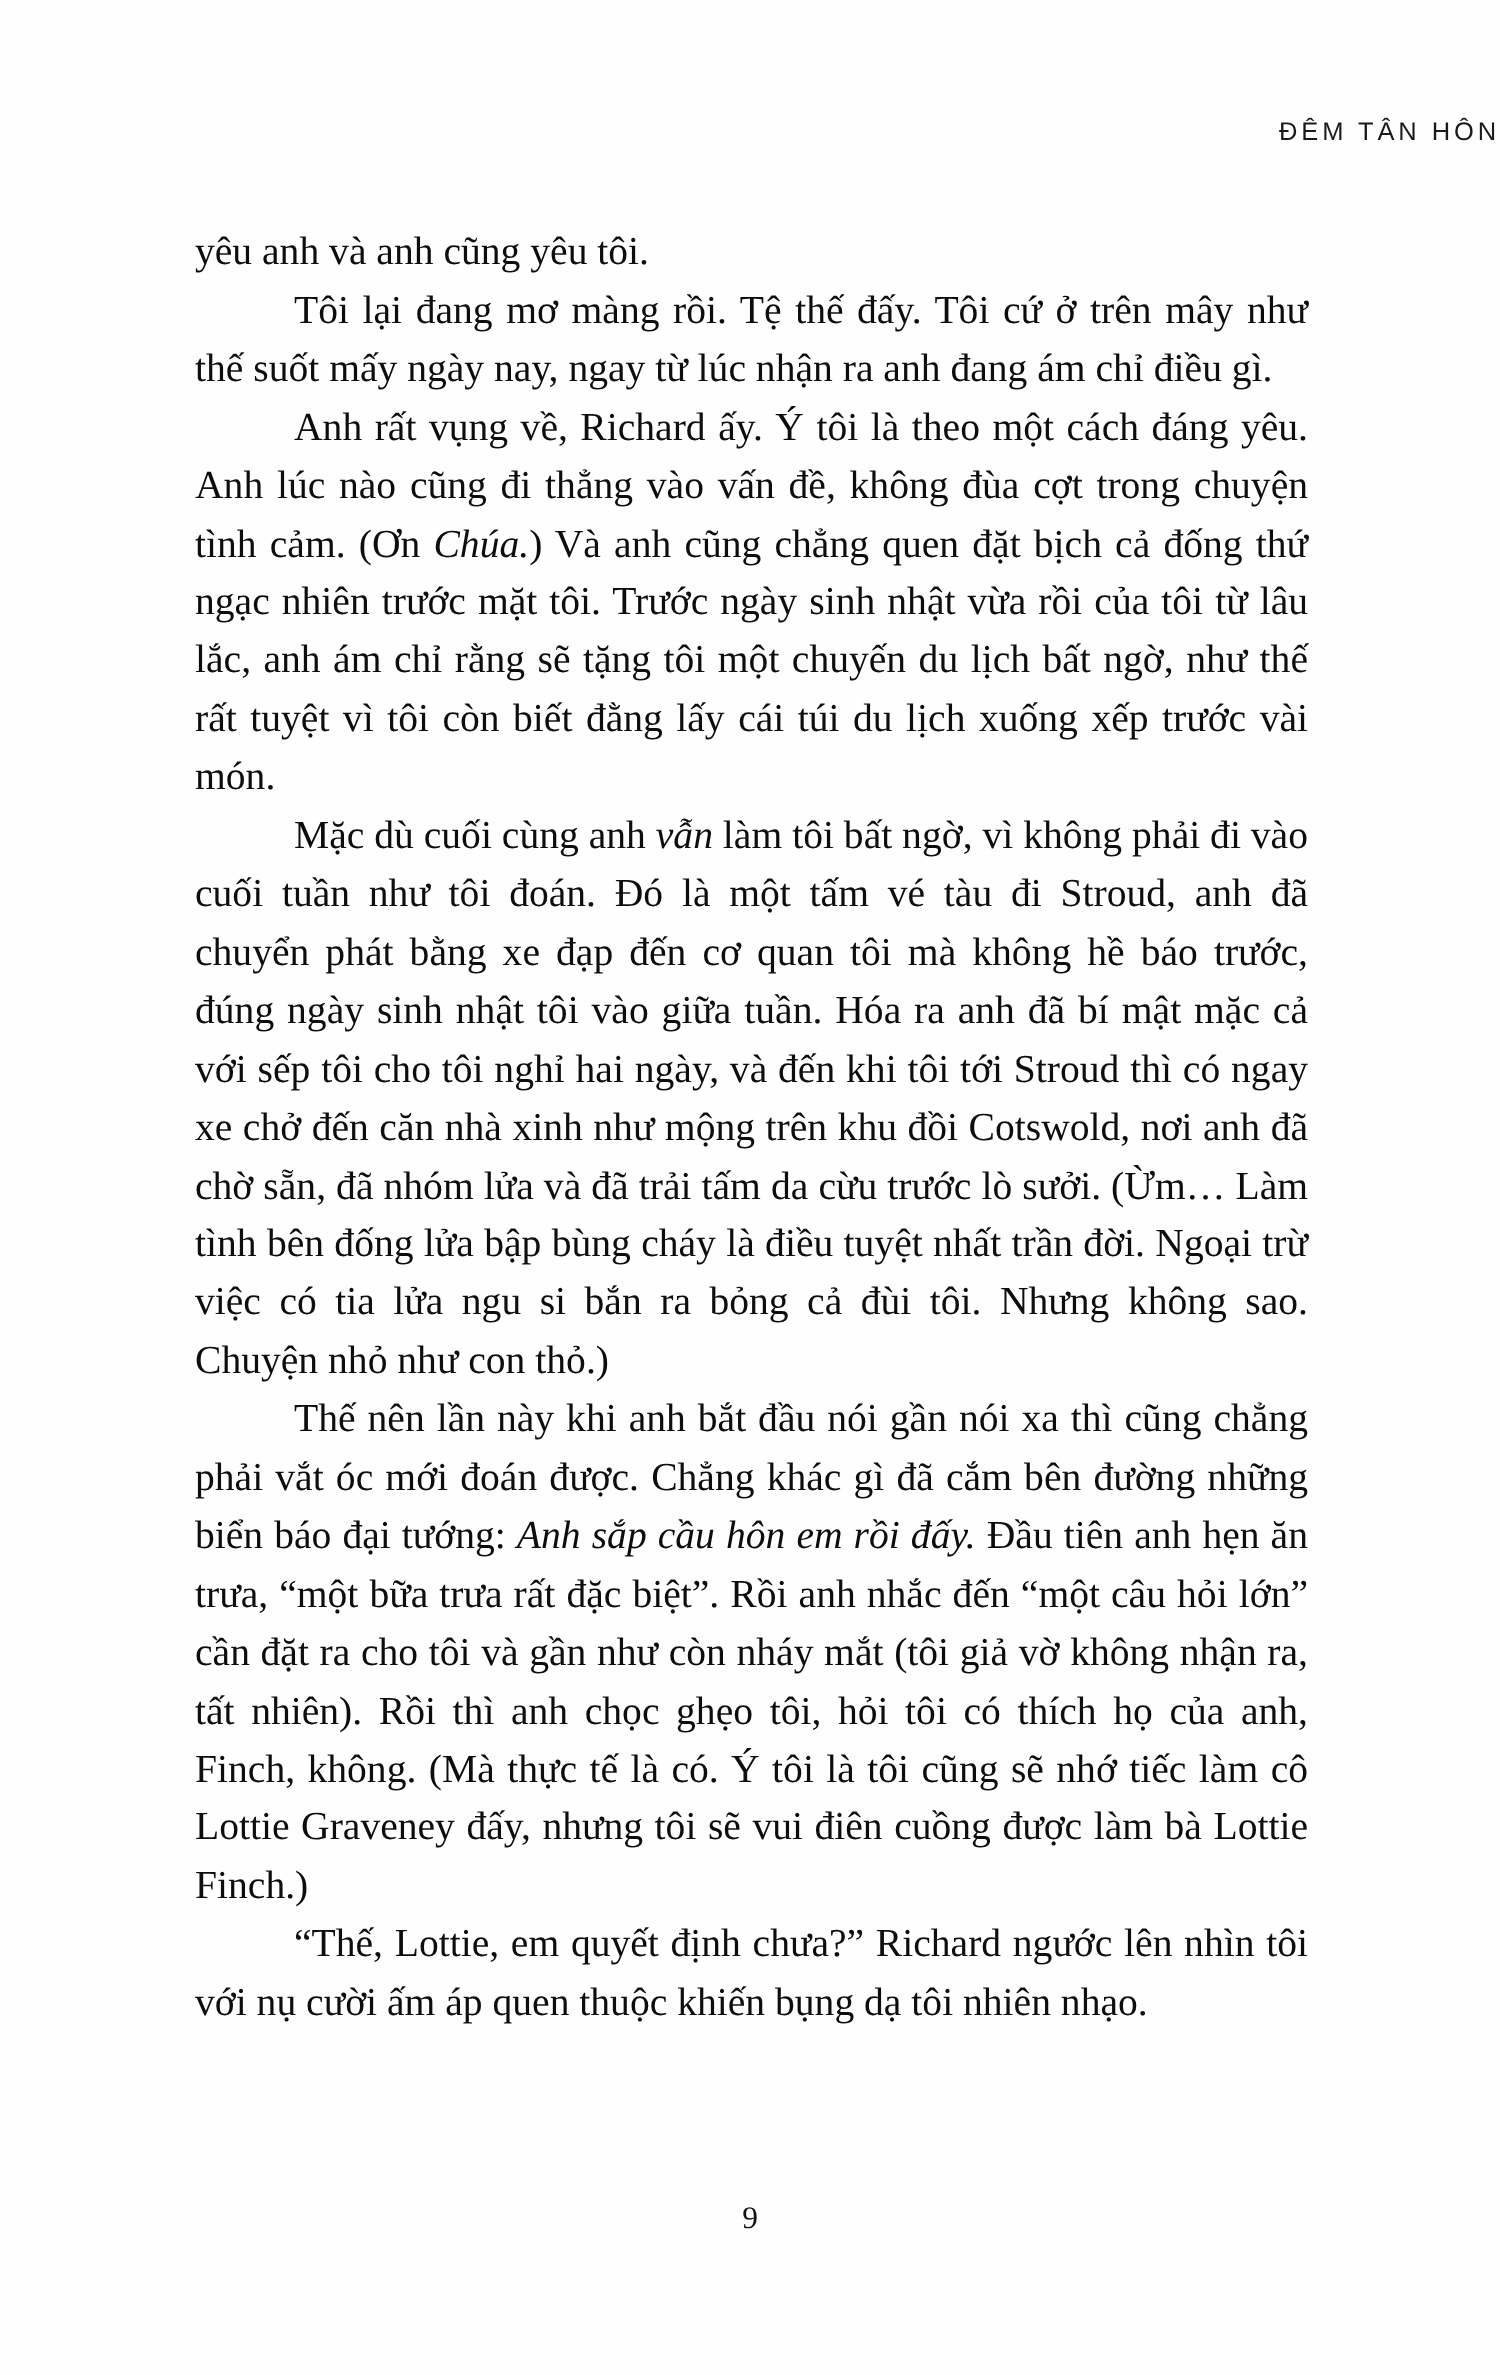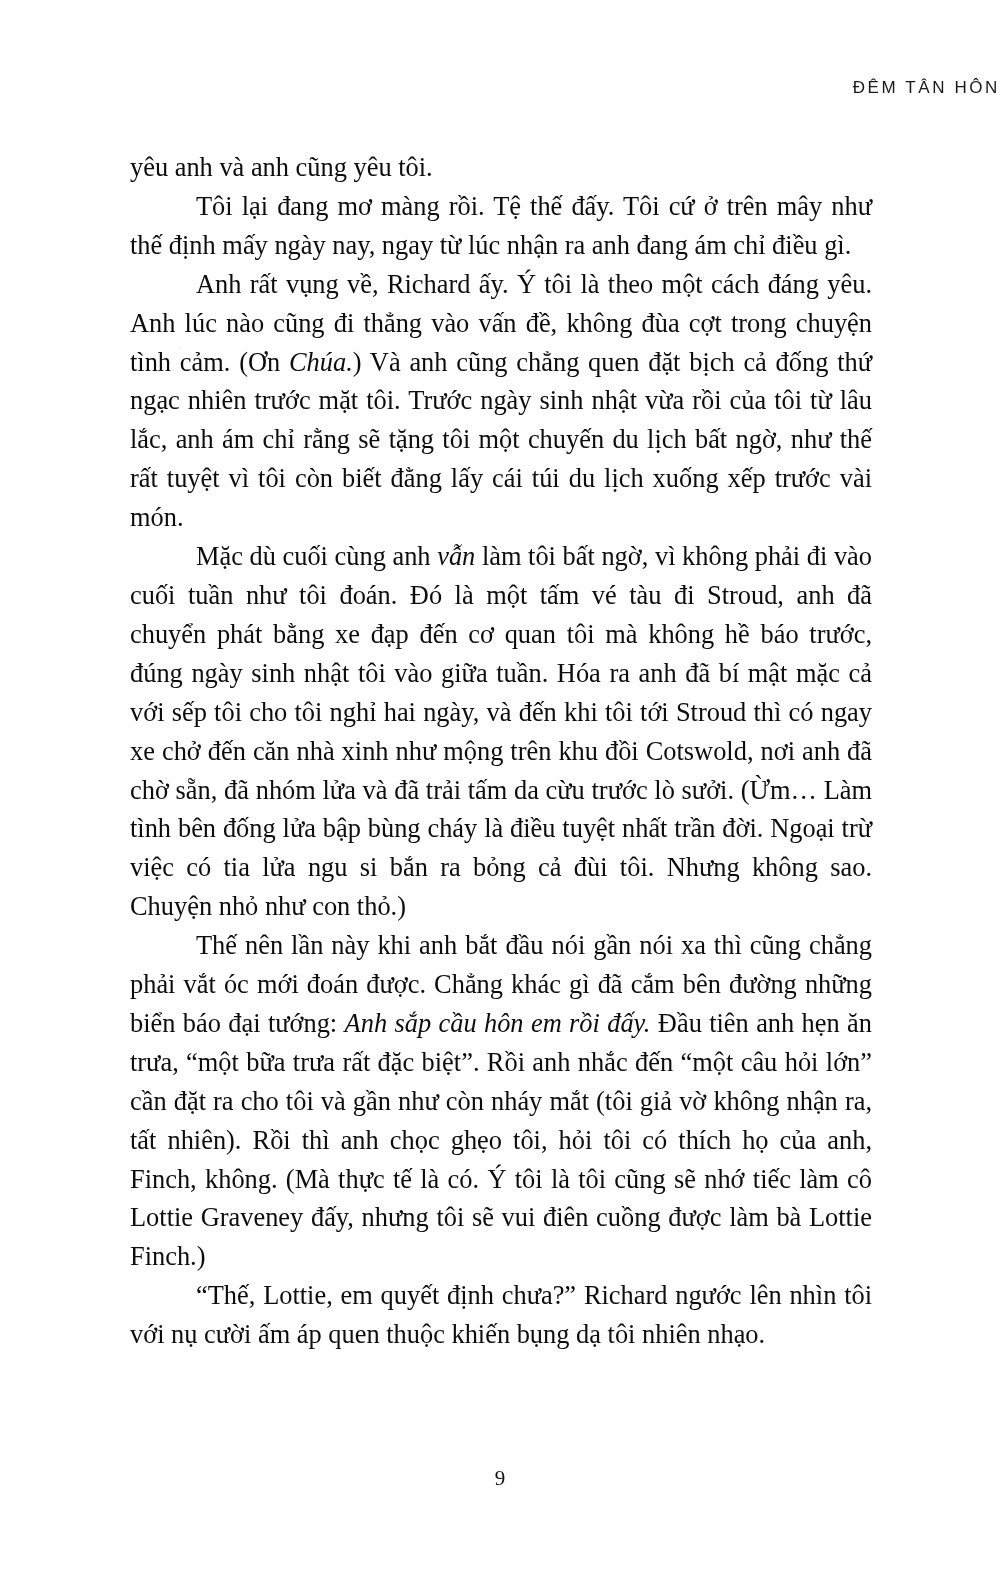--- a/index.html
+++ b/index.html
@@ -83,21 +83,21 @@
 </style>
 </head>
 <body>
 
 <div class="page">
 
   <div class="running-head">ĐÊM TÂN HÔN</div>
 
   <div class="textblock">
       <p class=""><span>yêu anh và anh cũng yêu tôi.</span></p>
-      <p class="indent"><span>Tôi lại đang mơ màng rồi. Tệ thế đấy. Tôi cứ ở trên mây như thế định mấy ngày nay, ngay từ lúc nhận ra anh đang ám chỉ điều gì.</span></p>
+      <p class="indent"><span>Tôi lại đang mơ màng rồi. Tệ thế đấy. Tôi cứ ở trên mây như thế suốt mấy ngày nay, ngay từ lúc nhận ra anh đang ám chỉ điều gì.</span></p>
       <p class="indent"><span>Anh rất vụng về, Richard ấy. Ý tôi là theo một cách đáng yêu. Anh lúc nào cũng đi thẳng vào vấn đề, không đùa cợt trong chuyện tình cảm. (Ơn </span><em>Chúa.</em><span>) Và anh cũng chẳng quen đặt bịch cả đống thứ ngạc nhiên trước mặt tôi. Trước ngày sinh nhật vừa rồi của tôi từ lâu lắc, anh ám chỉ rằng sẽ tặng tôi một chuyến du lịch bất ngờ, như thế rất tuyệt vì tôi còn biết đằng lấy cái túi du lịch xuống xếp trước vài món.</span></p>
       <p class="indent"><span>Mặc dù cuối cùng anh </span><em>vẫn</em><span> làm tôi bất ngờ, vì không phải đi vào cuối tuần như tôi đoán. Đó là một tấm vé tàu đi Stroud, anh đã chuyển phát bằng xe đạp đến cơ quan tôi mà không hề báo trước, đúng ngày sinh nhật tôi vào giữa tuần. Hóa ra anh đã bí mật mặc cả với sếp tôi cho tôi nghỉ hai ngày, và đến khi tôi tới Stroud thì có ngay xe chở đến căn nhà xinh như mộng trên khu đồi Cotswold, nơi anh đã chờ sẵn, đã nhóm lửa và đã trải tấm da cừu trước lò sưởi. (Ừm… Làm tình bên đống lửa bập bùng cháy là điều tuyệt nhất trần đời. Ngoại trừ việc có tia lửa ngu si bắn ra bỏng cả đùi tôi. Nhưng không sao. Chuyện nhỏ như con thỏ.)</span></p>
       <p class="indent"><span>Thế nên lần này khi anh bắt đầu nói gần nói xa thì cũng chẳng phải vắt óc mới đoán được. Chẳng khác gì đã cắm bên đường những biển báo đại tướng: </span><em>Anh sắp cầu hôn em rồi đấy.</em><span> Đầu tiên anh hẹn ăn trưa, “một bữa trưa rất đặc biệt”. Rồi anh nhắc đến “một câu hỏi lớn” cần đặt ra cho tôi và gần như còn nháy mắt (tôi giả vờ không nhận ra, tất nhiên). Rồi thì anh chọc ghẹo tôi, hỏi tôi có thích họ của anh, Finch, không. (Mà thực tế là có. Ý tôi là tôi cũng sẽ nhớ tiếc làm cô Lottie Graveney đấy, nhưng tôi sẽ vui điên cuồng được làm bà Lottie Finch.)</span></p>
       <p class="indent"><span>“Thế, Lottie, em quyết định chưa?” Richard ngước lên nhìn tôi với nụ cười ấm áp quen thuộc khiến bụng dạ tôi nhiên nhạo.</span></p>
     </div>
 
   <div class="folio">9</div>
 
 </div>
 

